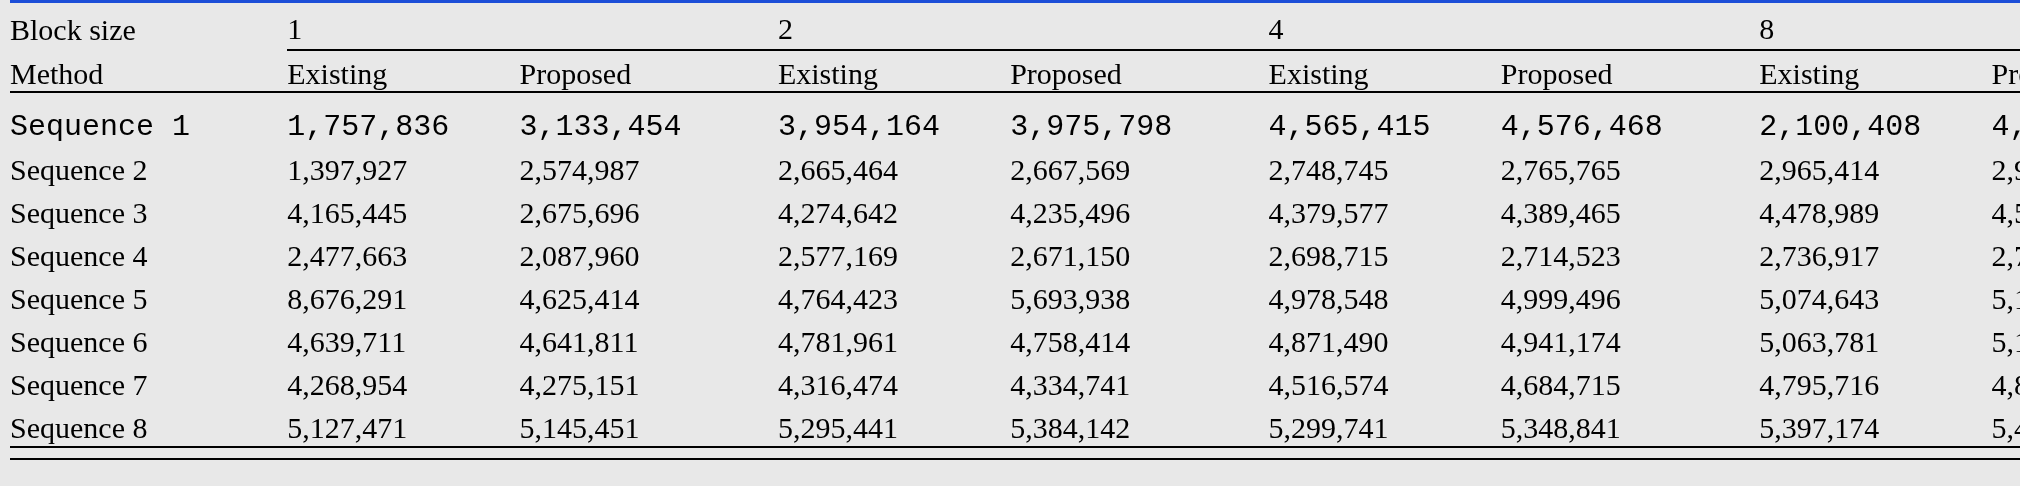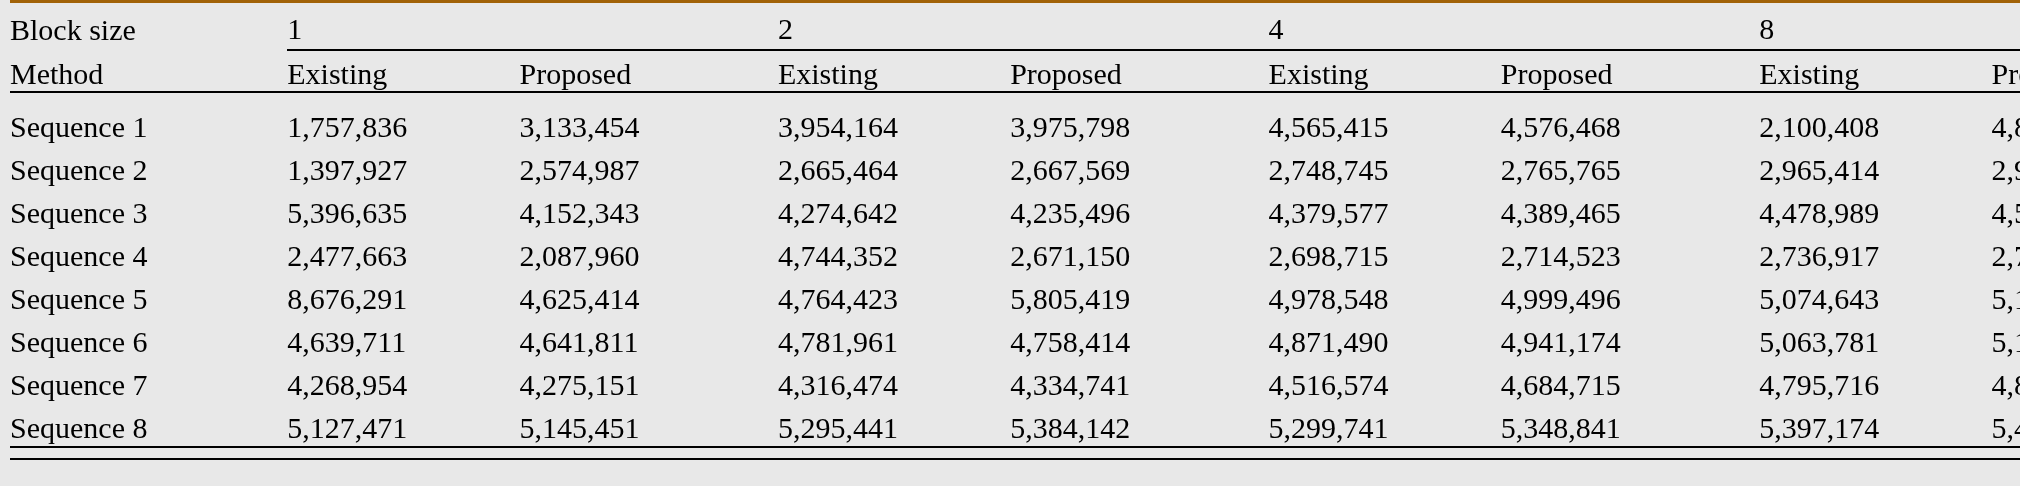--- a/index.html
+++ b/index.html
@@ -32,21 +32,21 @@
     vertical-align: bottom;
     font-weight: normal;
     padding: 0;
     white-space: nowrap;
   }
   
   col.c-method   { width: 265px; }
   col.c-val      { width: 222px; }
   col.c-val-gap  { width: 247px; }
 
-  .rule-top td, .rule-top th { border-top: 3px solid #a16207; }
+  .rule-top td, .rule-top th { border-top: 3px solid #1d4ed8; }
   .rule-thin td, .rule-thin th { border-top: 2px solid #000; }
 
   tr.header-group td {
     padding-top: 7px;
     padding-bottom: 3px;
     height: 36px;
   }
   tr.header-sub td {
     padding-top: 2px;
     padding-bottom: 0;
@@ -57,20 +57,21 @@
     padding-bottom: 0;
   }
   tr.body-row td {
     height: 41px;
     padding-top: 1px;
     padding-bottom: 1px;
   }
   tr.body-row.first td {
     padding-top: 6px;
     height: 45px;
+    font-family: Liberation Mono, monospace;
   }
   tr.bottom-rule td {
     border-top: 2px solid #000;
     height: 10px;
     padding: 0;
   }
   tr.bottom-rule2 td {
     border-top: 2px solid #000;
     height: 4px;
     padding: 0;
@@ -131,46 +132,46 @@
         <td class="pad-l">2,574,987</td>
         <td class="pad-l">2,665,464</td>
         <td class="pad-l">2,667,569</td>
         <td class="pad-l">2,748,745</td>
         <td class="pad-l">2,765,765</td>
         <td class="pad-l">2,965,414</td>
         <td class="pad-l">2,965,636</td>
       </tr>
       <tr class="body-row">
         <td>Sequence 3</td>
-        <td class="pad-l">5,396,635</td>
-        <td class="pad-l">4,152,343</td>
+        <td class="pad-l">4,165,445</td>
+        <td class="pad-l">2,675,696</td>
         <td class="pad-l">4,274,642</td>
         <td class="pad-l">4,235,496</td>
         <td class="pad-l">4,379,577</td>
         <td class="pad-l">4,389,465</td>
         <td class="pad-l">4,478,989</td>
         <td class="pad-l">4,512,485</td>
       </tr>
       <tr class="body-row">
         <td>Sequence 4</td>
         <td class="pad-l">2,477,663</td>
         <td class="pad-l">2,087,960</td>
-        <td class="pad-l">4,744,352</td>
+        <td class="pad-l">2,577,169</td>
         <td class="pad-l">2,671,150</td>
         <td class="pad-l">2,698,715</td>
         <td class="pad-l">2,714,523</td>
         <td class="pad-l">2,736,917</td>
         <td class="pad-l">2,764,842</td>
       </tr>
       <tr class="body-row">
         <td>Sequence 5</td>
         <td class="pad-l">8,676,291</td>
         <td class="pad-l">4,625,414</td>
         <td class="pad-l">4,764,423</td>
-        <td class="pad-l">5,805,419</td>
+        <td class="pad-l">5,693,938</td>
         <td class="pad-l">4,978,548</td>
         <td class="pad-l">4,999,496</td>
         <td class="pad-l">5,074,643</td>
         <td class="pad-l">5,124,414</td>
       </tr>
       <tr class="body-row">
         <td>Sequence 6</td>
         <td class="pad-l">4,639,711</td>
         <td class="pad-l">4,641,811</td>
         <td class="pad-l">4,781,961</td>

